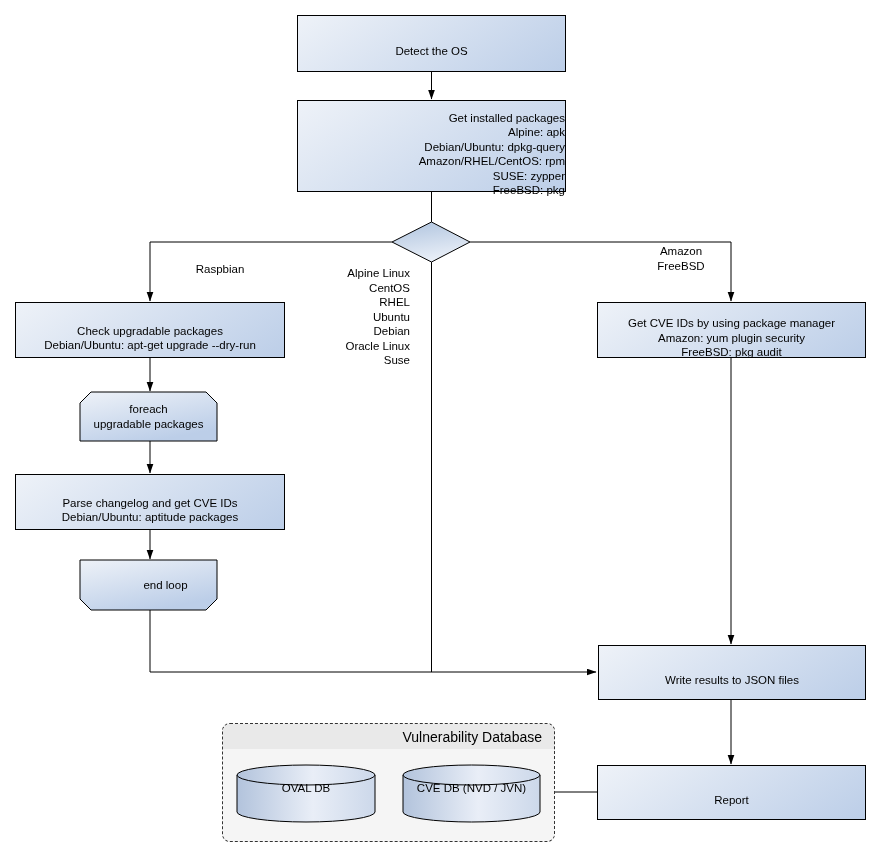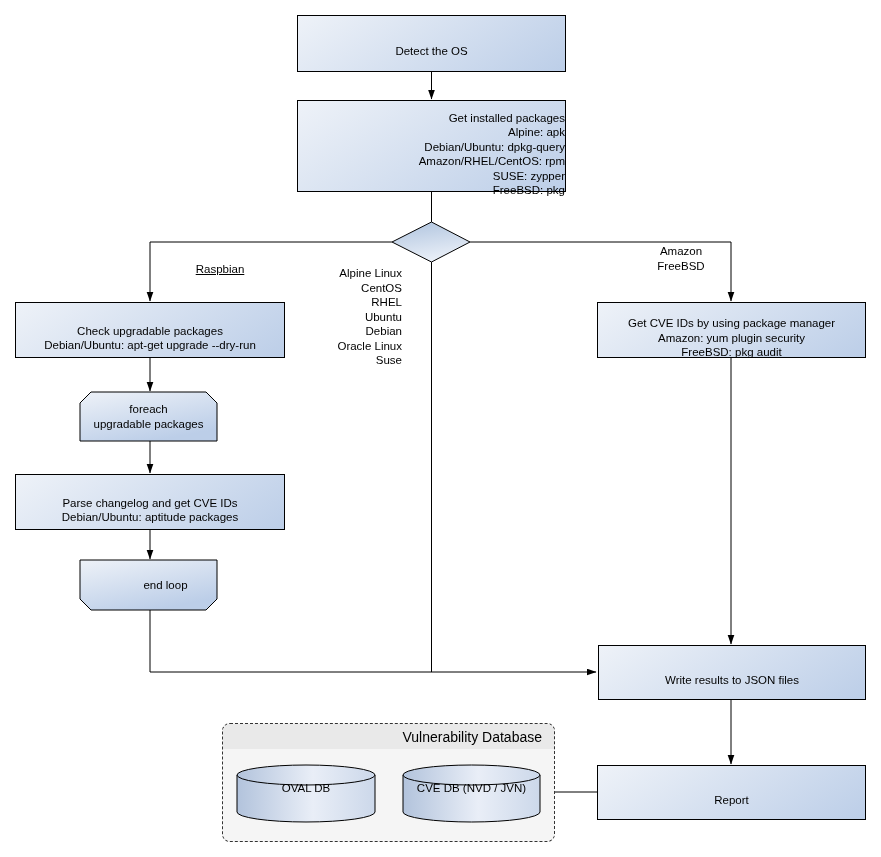--- a/index.html
+++ b/index.html
@@ -132,23 +132,23 @@
 
   <div class="float-lbl center" style="left:80px;top:402px;width:137px;">foreach
 upgradable  packages</div>
 
   <div class="float-lbl center" style="left:80px;top:578px;width:137px;padding-left:17px;">end loop</div>
 
   <div class="float-lbl center" style="left:237px;top:781px;width:138px;">OVAL DB</div>
 
   <div class="float-lbl center" style="left:403px;top:781px;width:137px;">CVE DB (NVD / JVN)</div>
 
-  <div class="float-lbl center" style="left:170px;top:262px;width:100px;text-decoration:underline;">Raspbian</div>
+  <div class="float-lbl center" style="left:170px;top:262px;width:100px;">Raspbian</div>
 
-  <div class="float-lbl right" style="left:292px;top:266px;width:110px;">Alpine Linux
+  <div class="float-lbl right" style="left:300px;top:266px;width:110px;">Alpine Linux
 CentOS
 RHEL
 Ubuntu
 Debian
 Oracle Linux
 Suse</div>
 
   <div class="float-lbl center" style="left:646px;top:244px;width:70px;">Amazon
 FreeBSD</div>
 

